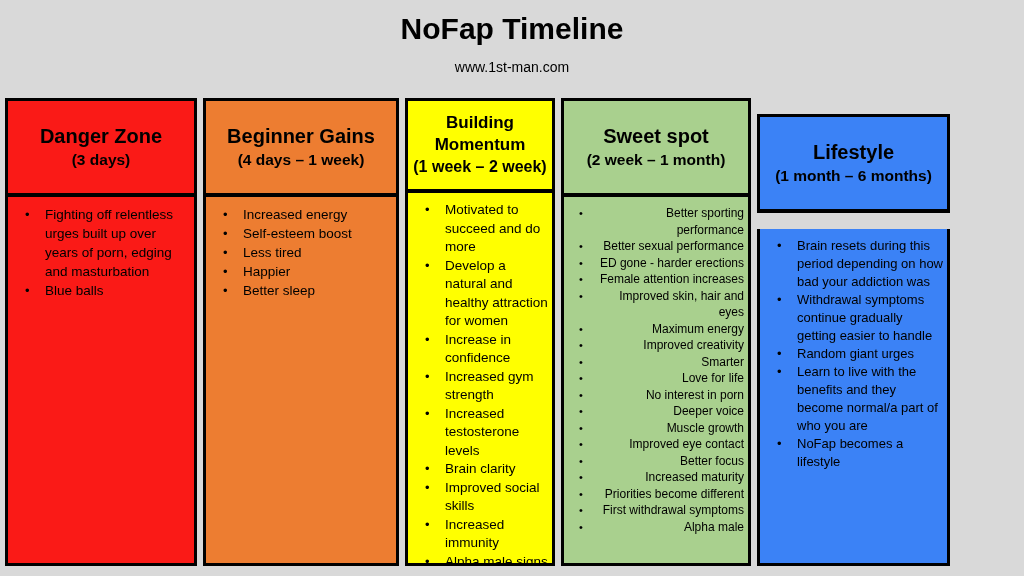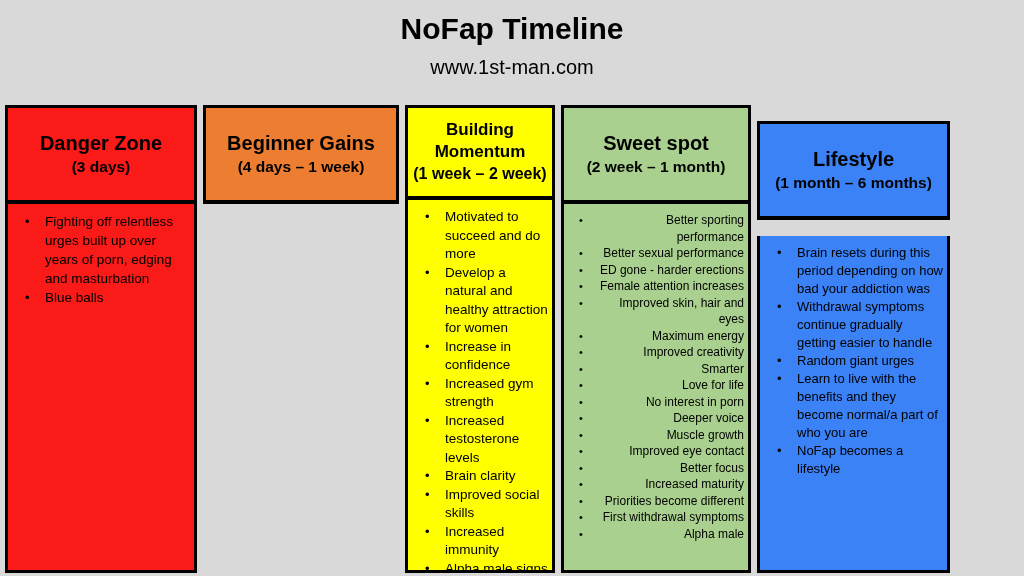--- a/index.html
+++ b/index.html
@@ -29,31 +29,31 @@
 
   #page-title {
     font-size: 30px;
     font-weight: bold;
     color: #000000;
     letter-spacing: 0px;
     line-height: 38px;
   }
 
   #page-subtitle {
-    font-size: 20px;
+    font-size: 14px;
     font-weight: normal;
     color: #000000;
     line-height: 26px;
     margin-top: 6px;
   }
 
   
   #columns {
     position: absolute;
-    top: 105px;
+    top: 98px;
     left: 0px;
     width: 1024px;
     height: 472px;
     display: flex;
     flex-direction: row;
     align-items: flex-start;
   }
 
   .column {
     height: 468px;
@@ -170,20 +170,29 @@
         <li>Fighting off relentless urges built up over years of porn, edging and masturbation</li>
         <li>Blue balls</li>
       </ul>
     </div>
   </div>
 
   <div class="column col-w-2">
     <div class="col-header fill-beginner hdr-mid">
       <div class="stage-name">Beginner Gains</div>
       <div class="stage-range">(4 days – 1 week)</div>
+    </div>
+    <div class="col-body fill-beginner">
+      <ul class="bullet-list bl-2">
+        <li>Increased energy</li>
+        <li>Self-esteem boost</li>
+        <li>Less tired</li>
+        <li>Happier</li>
+        <li>Better sleep</li>
+      </ul>
     </div>
   </div>
 
   <div class="column col-w-3">
     <div class="col-header fill-momentum hdr-small">
       <div class="stage-name">Building Momentum</div>
       <div class="stage-range">(1 week – 2 week)</div>
     </div>
     <div class="col-body fill-momentum">
       <ul class="bullet-list bl-3">

